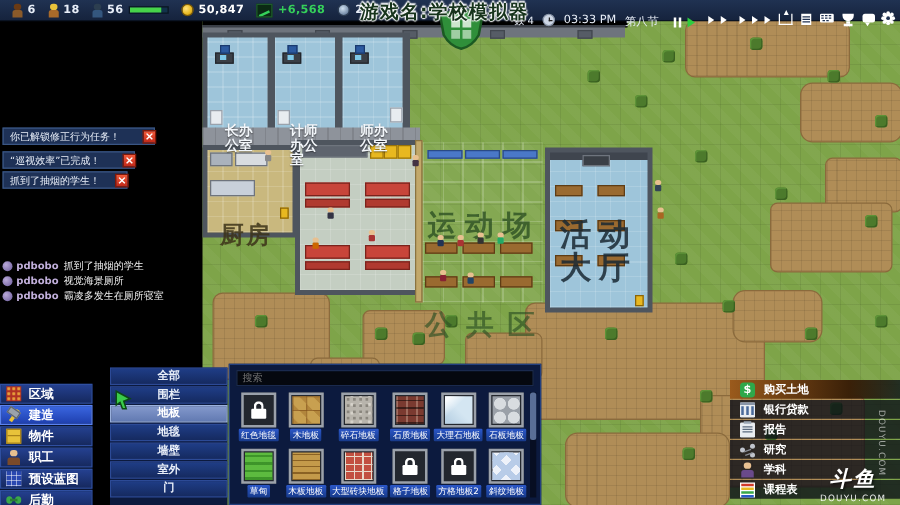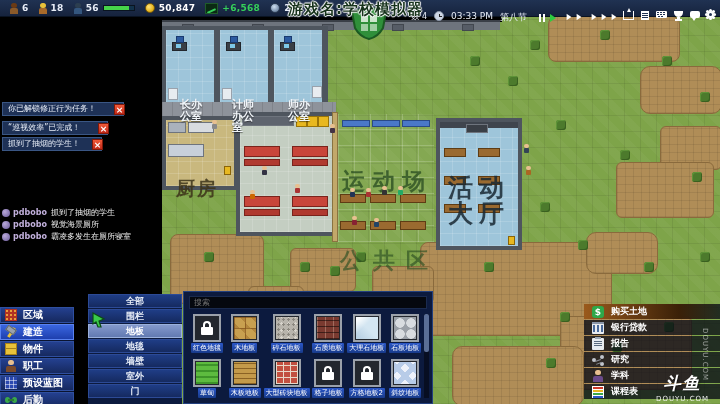--- a/index.html
+++ b/index.html
@@ -91,21 +91,21 @@
   #shield{position:absolute;left:350px;top:6px;z-index:45;}
   #stream-title{position:absolute;left:288px;top:0px;z-index:46;font-size:15px;font-weight:bold;color:#17331c;
                 text-shadow:-1px 0 1px #fff,1px 0 1px #fff,0 -1px 1px #fff,0 1px 1px #fff;letter-spacing:1px;}
   .wm-vert{position:absolute;left:701px;top:328px;z-index:46;color:rgba(255,255,255,.55);font-size:7px;writing-mode:vertical-rl;letter-spacing:1px;}
   #douyu{position:absolute;left:656px;top:372px;z-index:46;text-align:center;color:#fff;}
   #douyu .logo{font-size:17px;font-weight:bold;font-style:italic;text-shadow:1px 1px 2px rgba(0,0,0,.6);letter-spacing:2px;}
   #douyu .site{font-size:7px;letter-spacing:1px;color:rgba(255,255,255,.9);}
 
   
   .notif{position:absolute;left:2px;height:14px;background:#1e3156;border:1px solid #3a5684;z-index:30;
-         display:flex;color:#e8eef8;font-size:8px;padding-left:5px;box-sizing:border-box;}
+         display:flex;align-items:center;color:#e8eef8;font-size:8px;padding-left:5px;box-sizing:border-box;}
   .notif .x{position:absolute;right:-2px;top:1px;width:11px;height:11px;background:linear-gradient(#f05a3a,#c02818);border:1px solid #801808;
             color:#fff;font-size:9px;font-weight:bold;line-height:10px;text-align:center;box-sizing:border-box;}
   
   .chatrow{position:absolute;left:2px;height:11px;display:flex;align-items:center;z-index:30;font-size:8px;text-align:right;}
   .chatrow .ava{width:8px;height:8px;border-radius:50%;background:radial-gradient(circle at 35% 35%,#b8a8d8,#6a5a9a);margin-right:3px;}
   .chatrow .nick{color:#c2b0dc;font-weight:bold;margin-right:4px;}
   .chatrow .msg{color:#f0f0f0;text-shadow:0 1px 1px #000;}
 
   
   #leftmenu{position:absolute;left:0;top:307px;width:74px;height:101px;z-index:50;background:#0a1430;}

